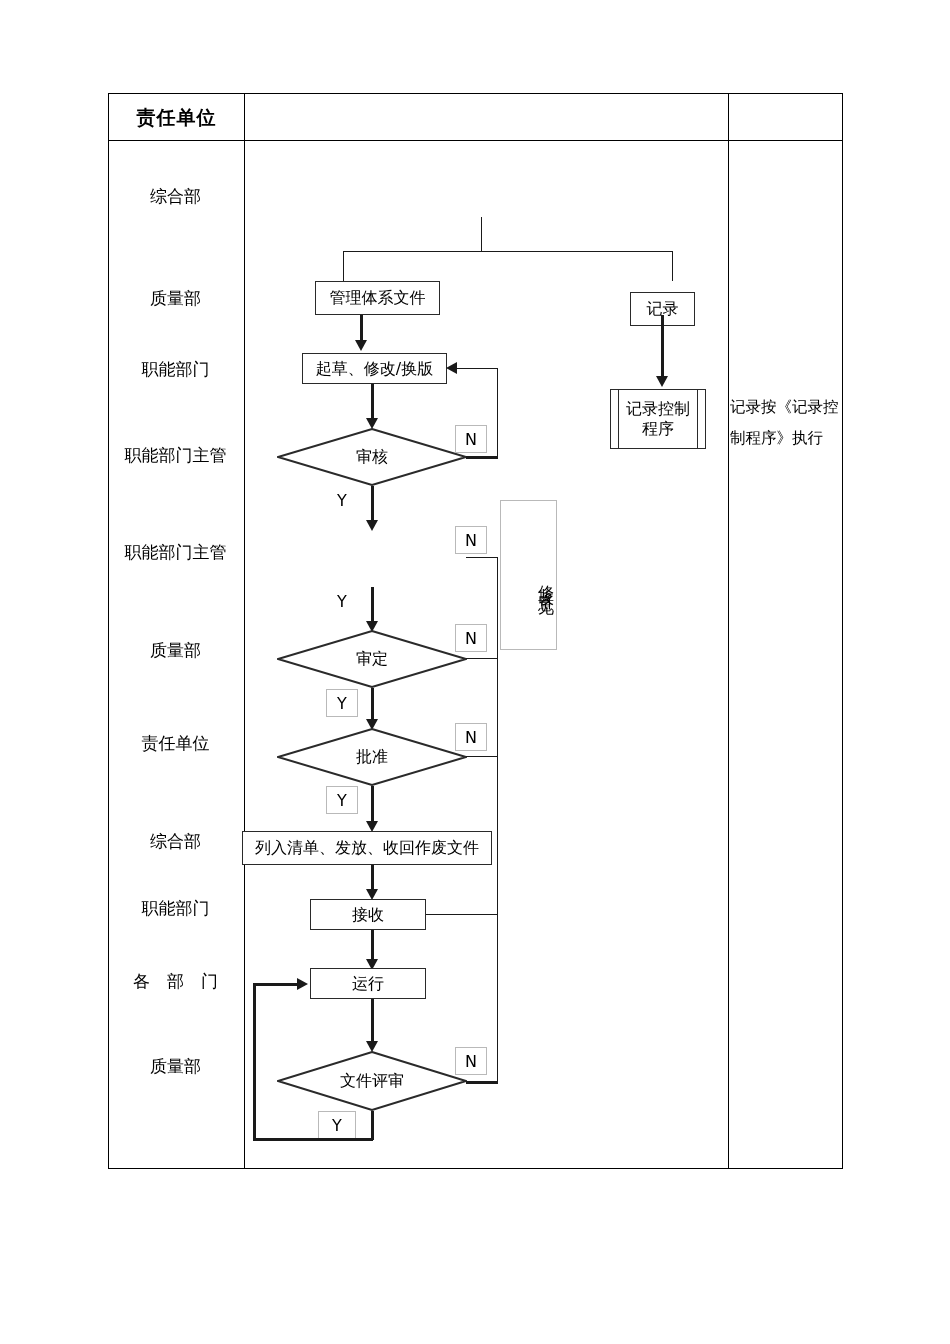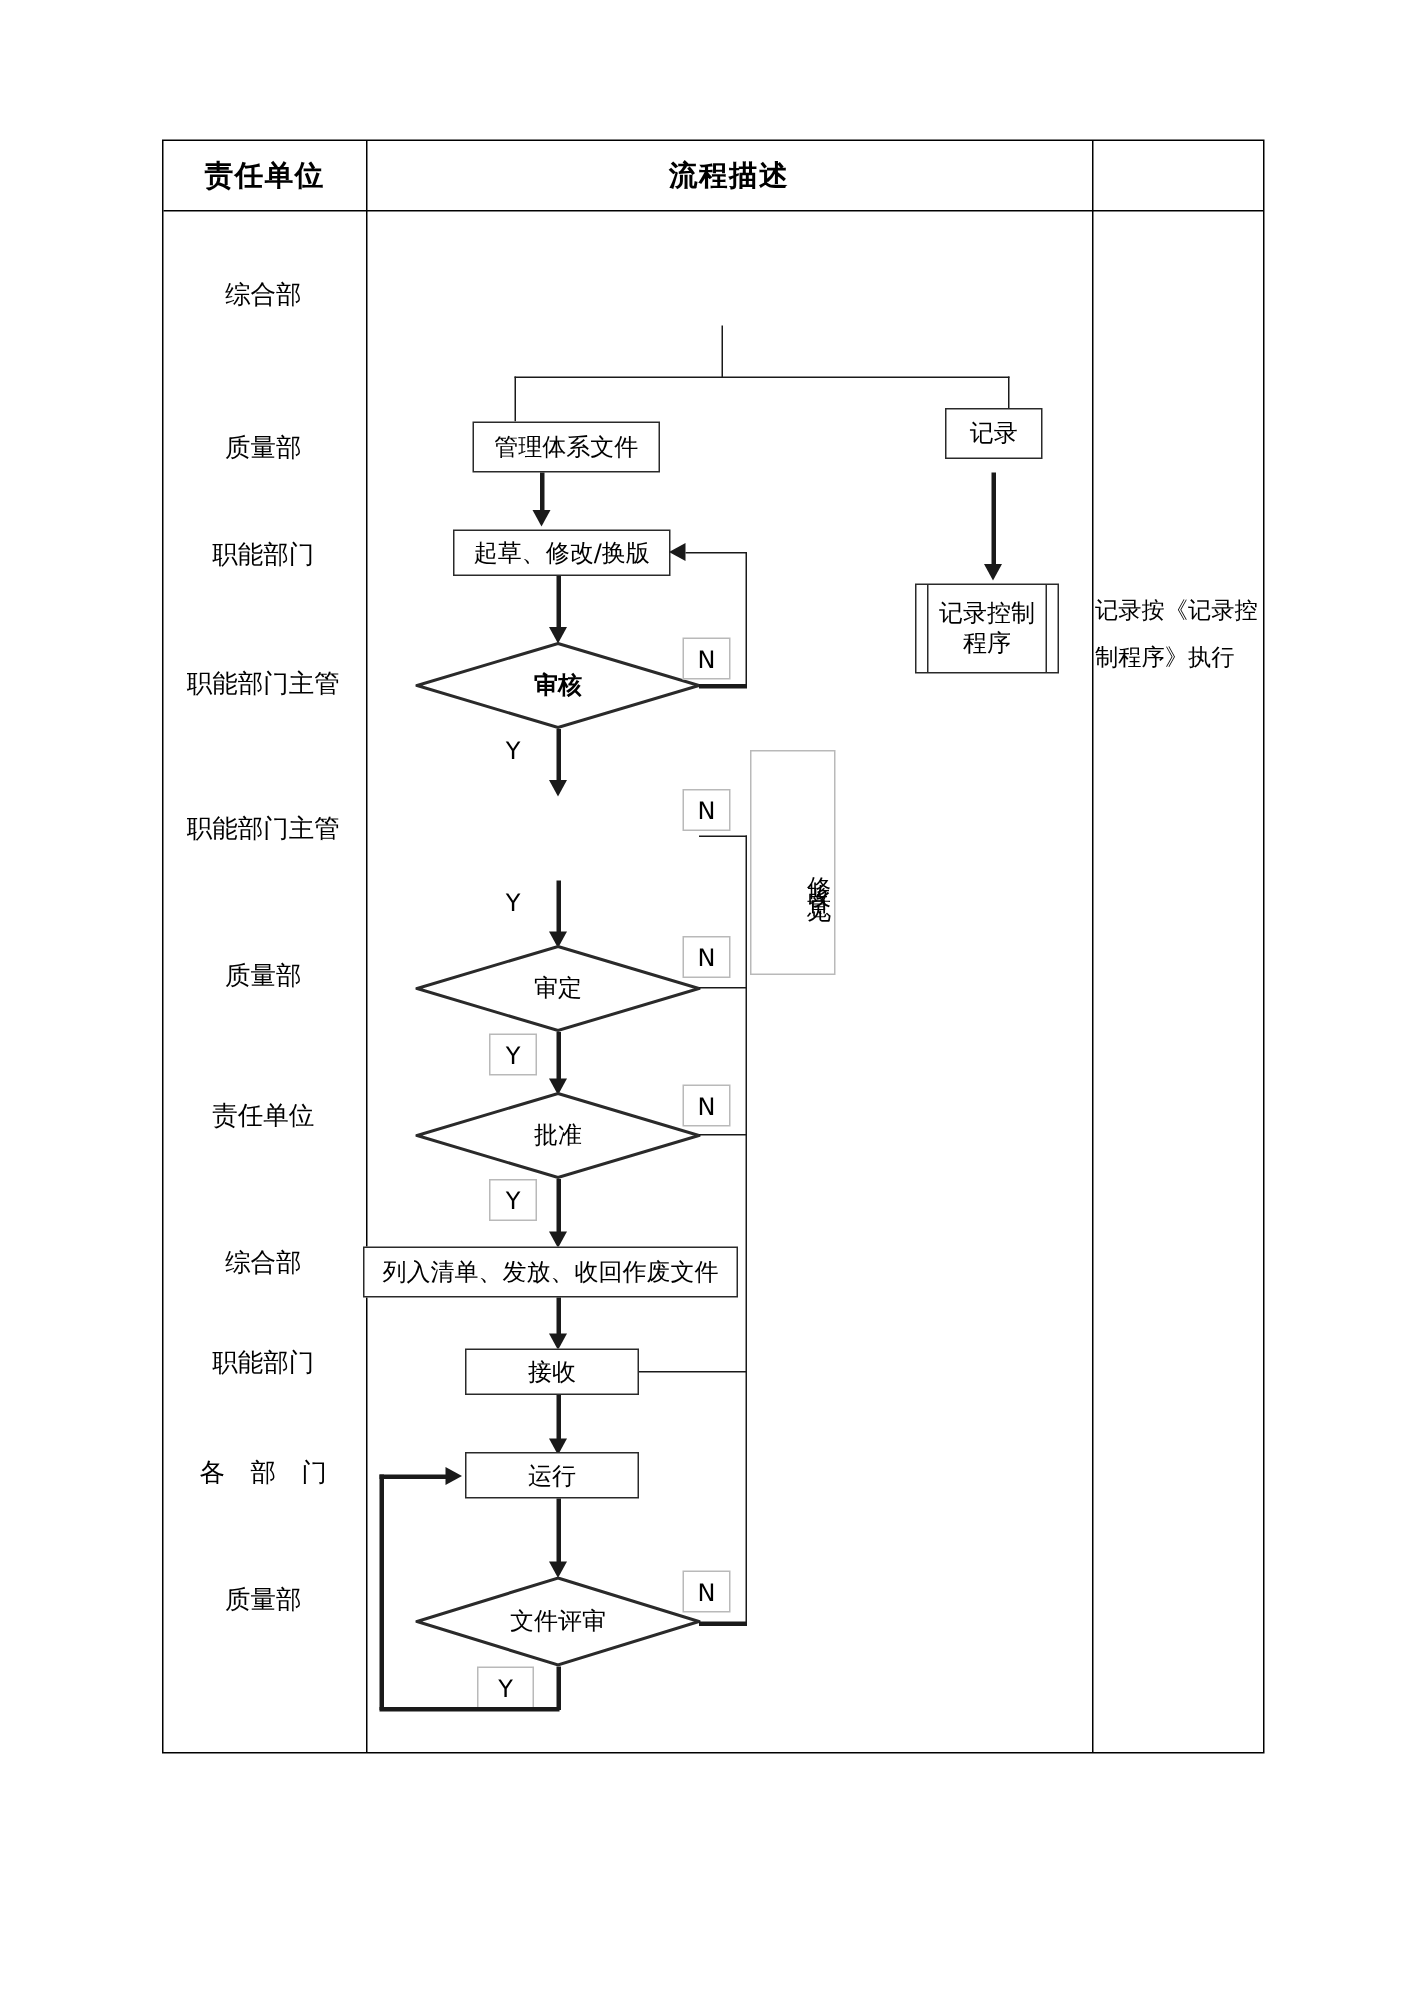--- a/index.html
+++ b/index.html
@@ -199,21 +199,20 @@
 <body>
 
 <div class="page">
 
   <div class="table-frame">
     <div class="col-div c1"></div>
     <div class="col-div c2"></div>
     <div class="head-div"></div>
 
     <div class="head-cell h1">责任单位</div>
-    <div class="head-cell h2">流程描述</div>
   </div>
 
   <div class="resp" style="top:185px">综合部</div>
   <div class="resp" style="top:287px">质量部</div>
   <div class="resp" style="top:358px">职能部门</div>
   <div class="resp" style="top:444px">职能部门主管</div>
   <div class="resp" style="top:541px">职能部门主管</div>
   <div class="resp" style="top:639px">质量部</div>
   <div class="resp" style="top:732px">责任单位</div>
   <div class="resp" style="top:830px">综合部</div>
@@ -229,21 +228,21 @@
   <div class="ln lh thin" style="left:343px; top:251px; width:330px;"></div>
 
   <div class="ln lv thin" style="left:343px; top:251px; height:30px;"></div>
 
   <div class="ln lv thin" style="left:672px; top:251px; height:30px;"></div>
 
   <div class="node box" style="left:315px; top:281px; width:125px; height:34px;">
     <span>管理体系文件</span>
   </div>
 
-  <div class="node box" style="left:630px; top:272px; width:65px; height:34px;">
+  <div class="node box" style="left:630px; top:292px; width:65px; height:34px;">
     <span>记录</span>
   </div>
 
   <div class="ln lv thick" style="left:360px; top:315px; height:27px;"></div>
   <div class="arrow-d" style="left:355px; top:340px;"></div>
 
   <div class="ln lv thick" style="left:661px; top:315px; height:63px;"></div>
   <div class="arrow-d" style="left:656px; top:376px;"></div>
 
   <div class="node predef" style="left:610px; top:389px; width:96px; height:60px;">
@@ -252,21 +251,21 @@
     <span style="width:70px;">记录控制程序</span>
   </div>
 
   <div class="node box" style="left:302px; top:353px; width:145px; height:31px;">
     <span>起草、修改/换版</span>
   </div>
 
   <div class="ln lv thick" style="left:371px; top:384px; height:36px;"></div>
   <div class="arrow-d" style="left:366px; top:418px;"></div>
 
-  <div class="diamond" style="left:277px; top:428px; width:190px; height:58px;font-weight:bold;">
+  <div class="diamond" style="left:277px; top:428px; width:190px; height:58px;">
     <svg width="190" height="58" viewBox="0 0 190 58">
       <polygon points="95,1 189,29 95,57 1,29" fill="#ffffff" stroke="#2a2a2a" stroke-width="2"></polygon>
     </svg>
     <div class="dlabel">审核</div>
   </div>
 
   <div class="tag" style="left:455px; top:425px; width:32px; height:28px;">N</div>
 
   <div class="ln lh thick" style="left:466px; top:456px; width:32px;"></div>
   <div class="ln lv thin" style="left:497px; top:368px; height:90px;"></div>

